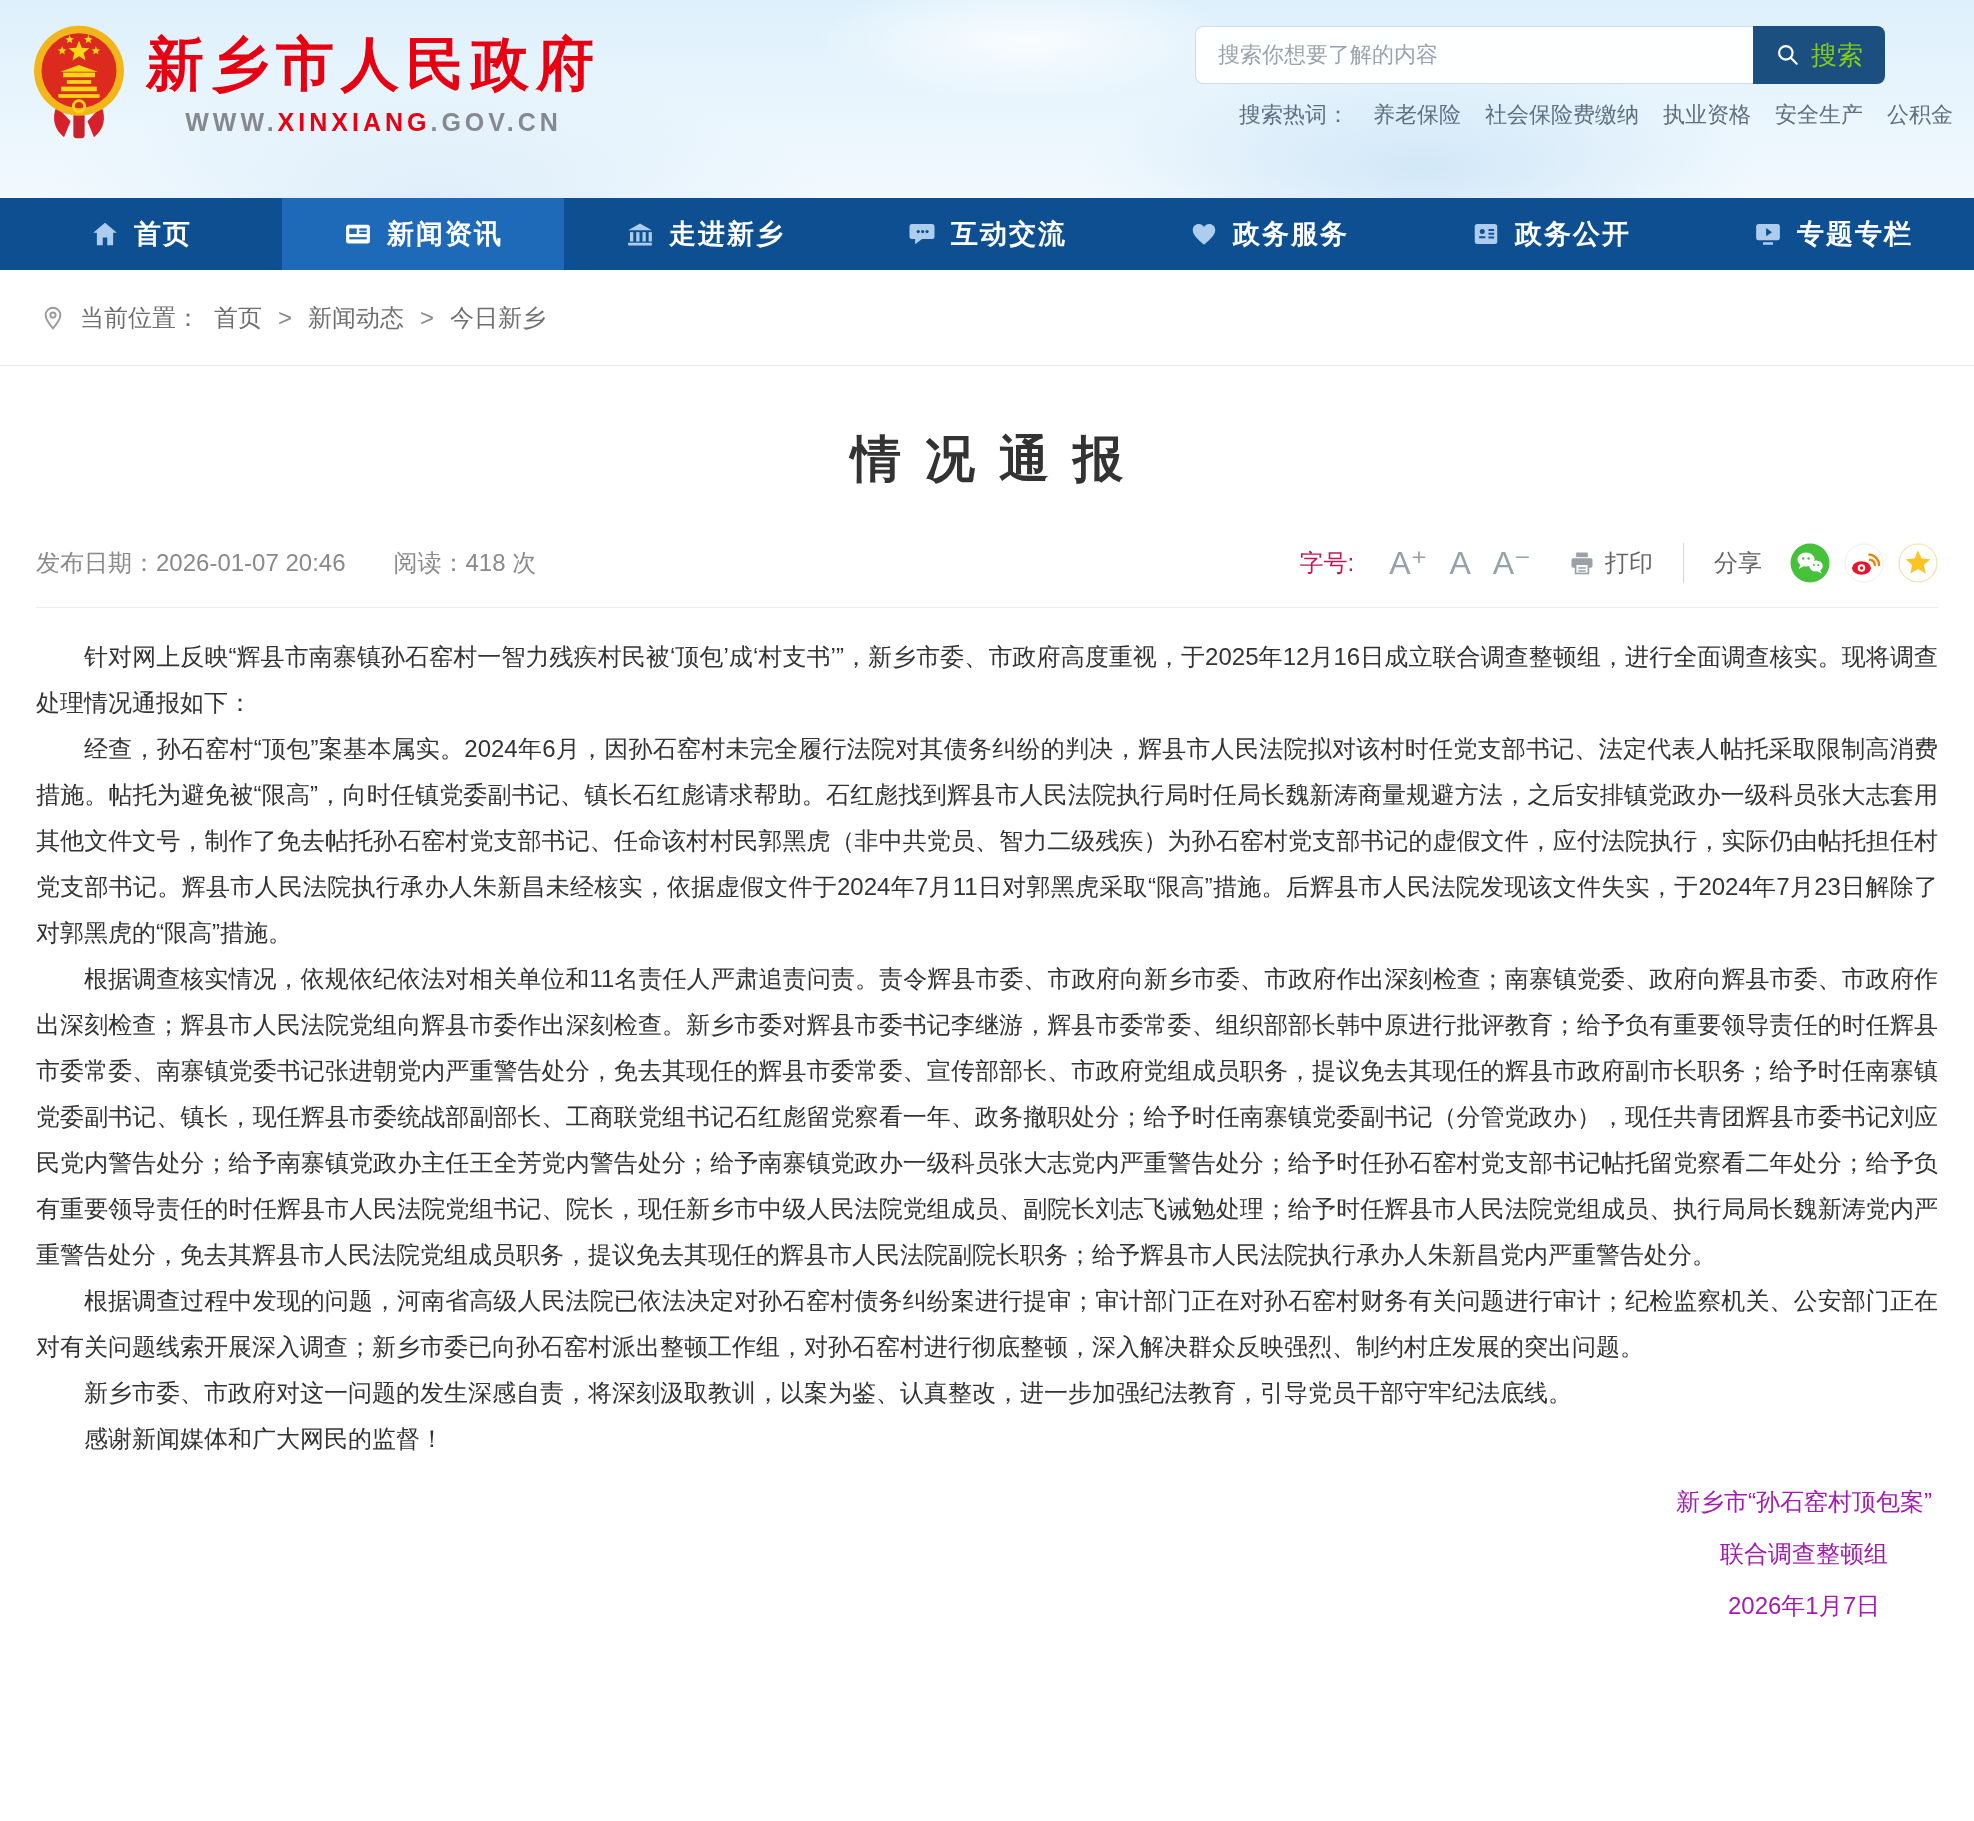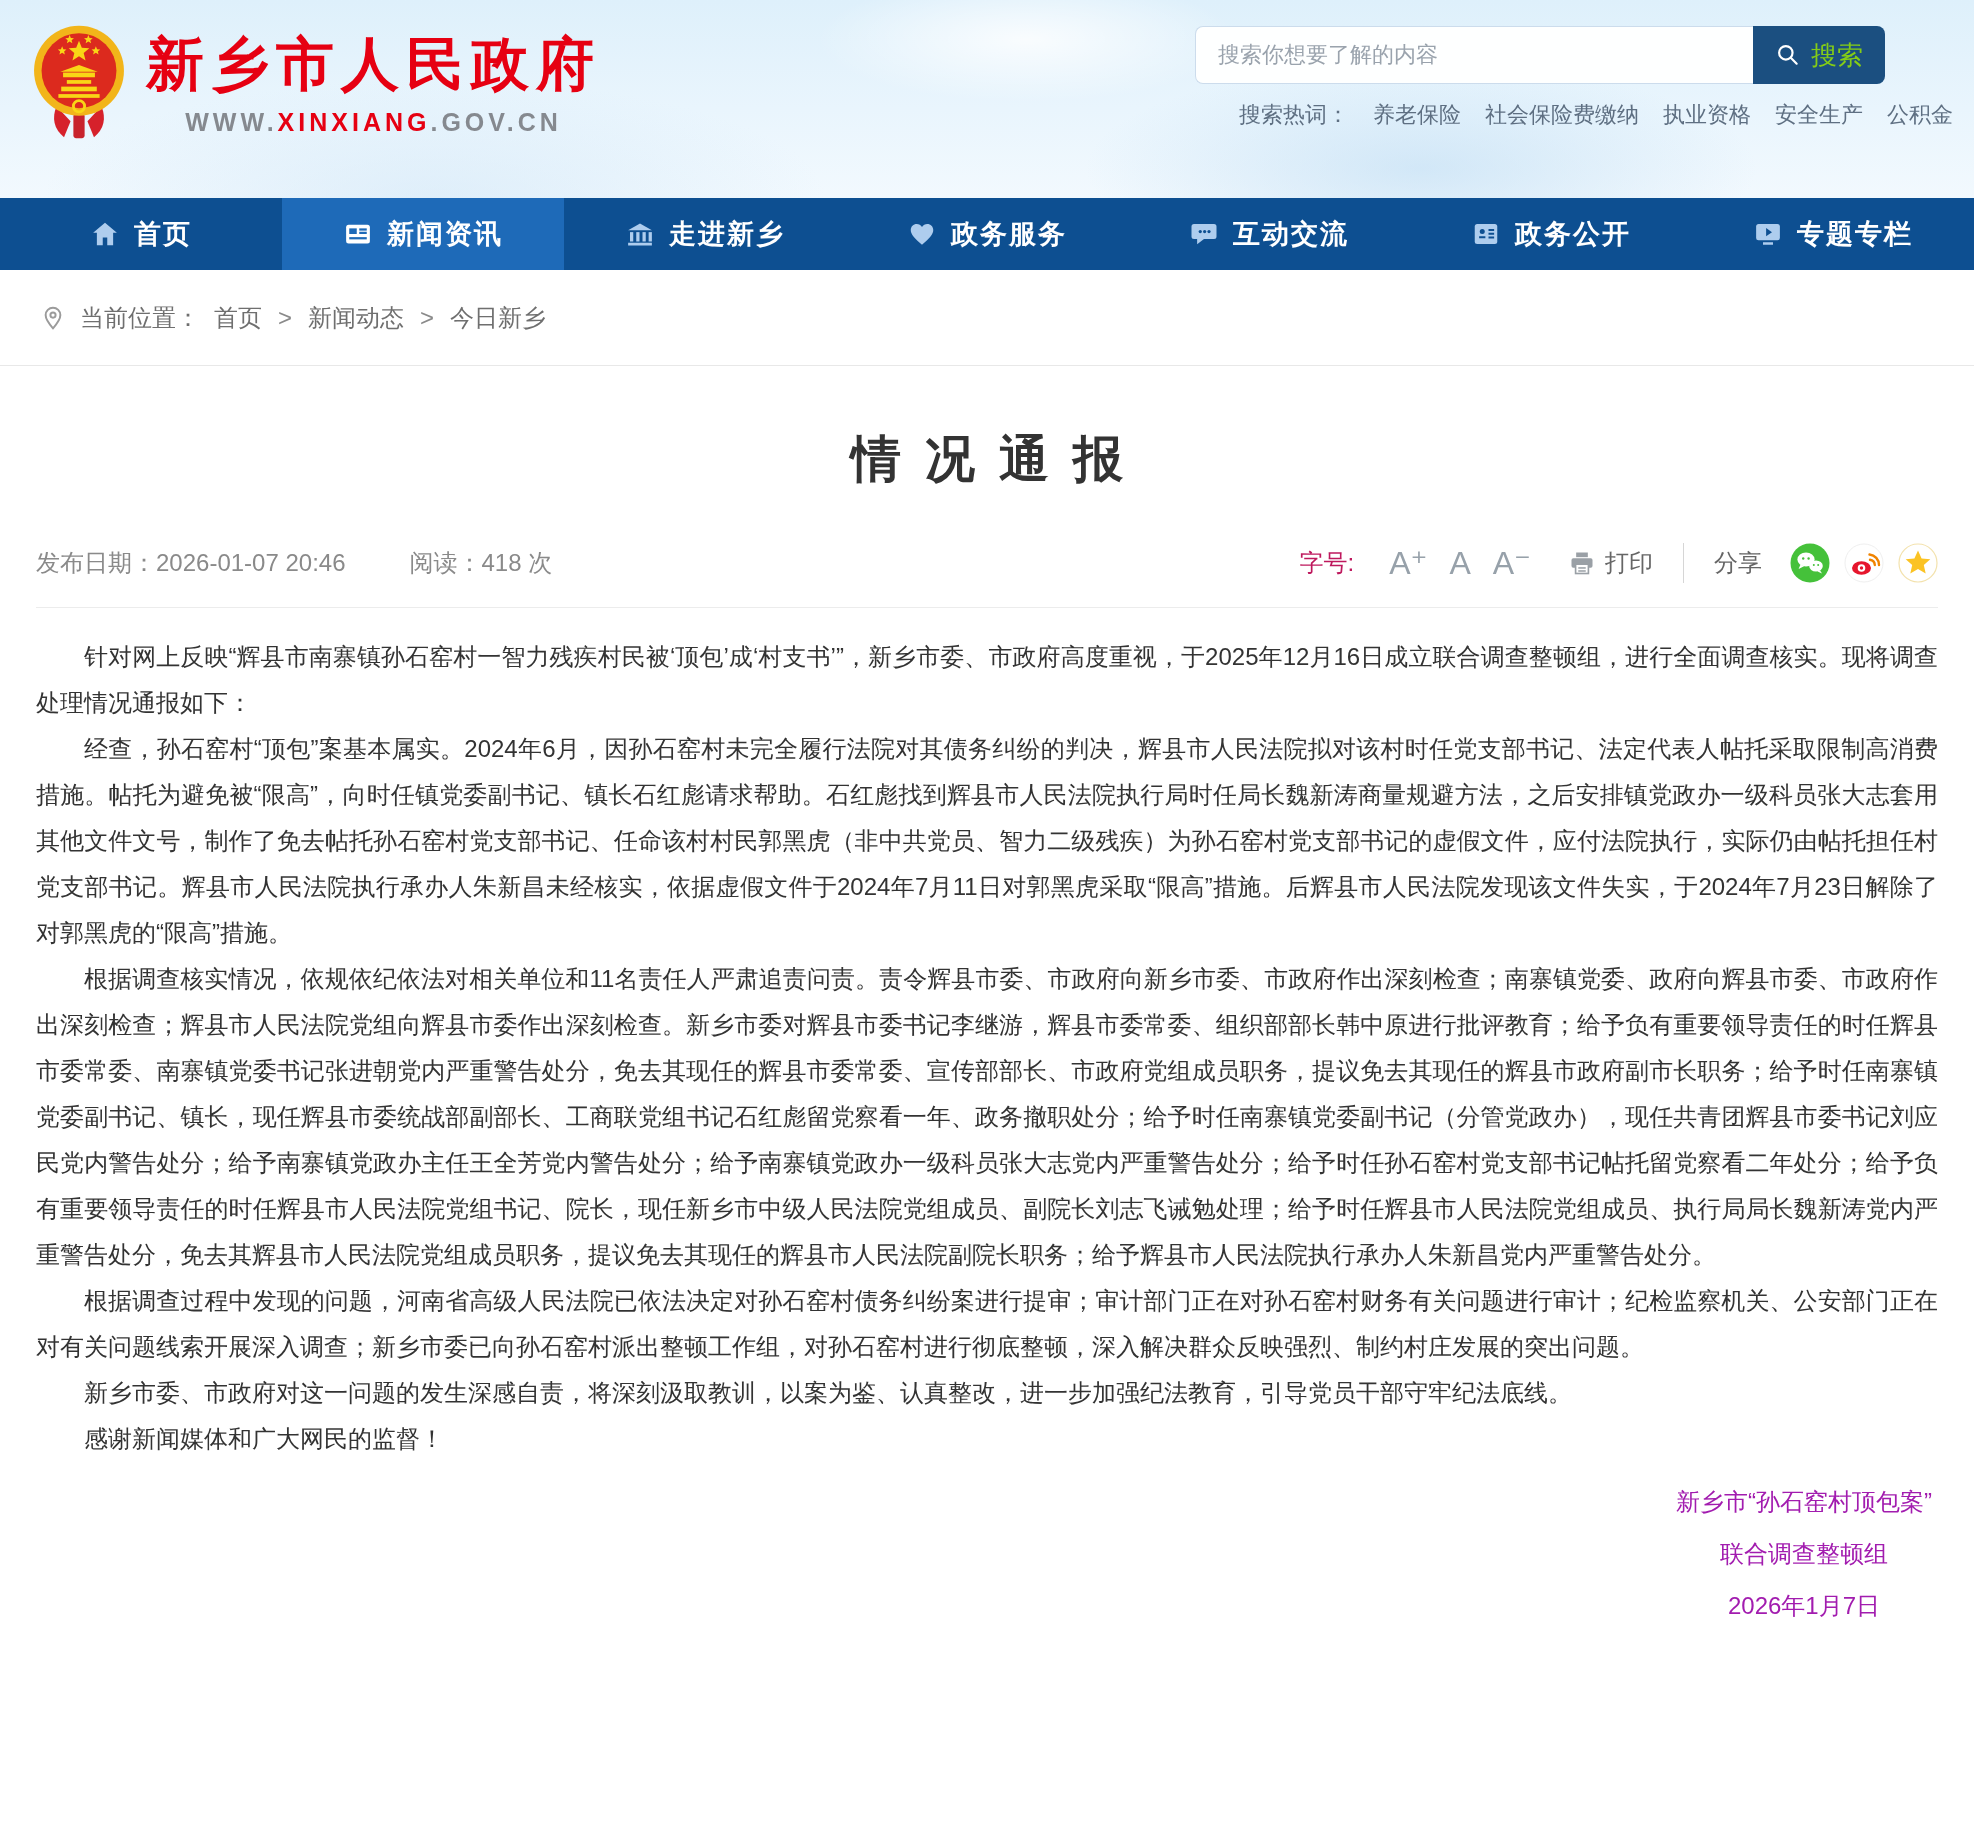--- a/index.html
+++ b/index.html
@@ -61,21 +61,21 @@
   .article{ padding:0 36px 40px; }
   .article h1{
     margin-top:60px; text-align:center; font-size:50px; font-weight:600; color:#333;
     letter-spacing:24px; text-indent:24px;
   }
   .meta-row{
     margin-top:50px; padding-bottom:24px; border-bottom:1px solid #ececec;
     display:flex; justify-content:space-between; align-items:center;
     font-size:24px; color:#8a8a8a;
   }
-  .meta-left{ display:flex; align-items:flex-start;gap:16px; }
+  .meta-left{ display:flex; align-items:flex-start; }
   .meta-left .pair{ margin-right:48px; }
   .meta-right{ display:flex; align-items:center; }
   .fs-label{ color:#be185d; margin-right:24px; }
   .fs-btn{ font-size:32px; color:#97a1aa; text-decoration:none; margin:0 11px; line-height:1; }
   .print-btn{ margin-left:26px; display:flex; align-items:center; gap:9px; color:#666; text-decoration:none; }
   .vdiv{ width:1px; height:40px; background:#d6d6d6; margin:0 30px; }
   .share-label{ color:#666; margin-right:14px; }
   .share-icon{ display:inline-flex; margin-left:14px; cursor:pointer; }
 
   .body-text{ margin-top:26px; }
@@ -165,32 +165,32 @@
             <rect x="9" y="10.5" width="2.6" height="7.5"></rect>
           <rect x="14" y="10.5" width="2.6" height="7.5"></rect>
             <rect x="18.9" y="10.5" width="2.6" height="7.5"></rect>
           <rect x="2.5" y="19" width="19" height="2.2"></rect>
         </g>
       </svg>
       <span>走进新乡</span>
     </a>
     <a href="#" class="nav-item">
       <svg viewBox="0 0 24 24" width="30" height="30">
-        <path d="M12 20.5 C6.2 15.7 3 12.3 3 8.8 C3 6.1 5.1 4 7.8 4 C9.5 4 11.1 4.9 12 6.3 C12.9 4.9 14.5 4 16.2 4 C18.9 4 21 6.1 21 8.8 C21 12.3 17.8 15.7 12 20.5 Z" fill="#aecdee"></path>
-      </svg>
-      <span>政务服务</span>
-    </a>
-    <a href="#" class="nav-item">
-      <svg viewBox="0 0 24 24" width="30" height="30">
         <path d="M4 4 h16 a2 2 0 0 1 2 2 v8 a2 2 0 0 1 -2 2 h-8 l-5.5 4.2 v-4.2 h-2.5 a2 2 0 0 1 -2 -2 v-8 a2 2 0 0 1 2 -2 z" fill="#aecdee"></path>
         <circle cx="9" cy="10" r="1.3" fill="#0d4f91"></circle>
           <circle cx="12.5" cy="10" r="1.3" fill="#0d4f91"></circle>
           <circle cx="16" cy="10" r="1.3" fill="#0d4f91"></circle>
       </svg>
       <span>互动交流</span>
+    </a>
+    <a href="#" class="nav-item">
+      <svg viewBox="0 0 24 24" width="30" height="30">
+        <path d="M12 20.5 C6.2 15.7 3 12.3 3 8.8 C3 6.1 5.1 4 7.8 4 C9.5 4 11.1 4.9 12 6.3 C12.9 4.9 14.5 4 16.2 4 C18.9 4 21 6.1 21 8.8 C21 12.3 17.8 15.7 12 20.5 Z" fill="#aecdee"></path>
+      </svg>
+      <span>政务服务</span>
     </a>
     <a href="#" class="nav-item">
       <svg viewBox="0 0 24 24" width="30" height="30">
         <rect x="3" y="4" width="18" height="16" rx="2" fill="#aecdee"></rect>
         <circle cx="9" cy="10" r="2" fill="#0d4f91"></circle>
         <rect x="6.5" y="13.8" width="5" height="1.6" fill="#0d4f91"></rect>
         <rect x="14" y="8" width="4.5" height="1.6" fill="#0d4f91"></rect>
         <rect x="14" y="11" width="4.5" height="1.6" fill="#0d4f91"></rect>
         <rect x="14" y="14" width="4.5" height="1.6" fill="#0d4f91"></rect>
       </svg>

